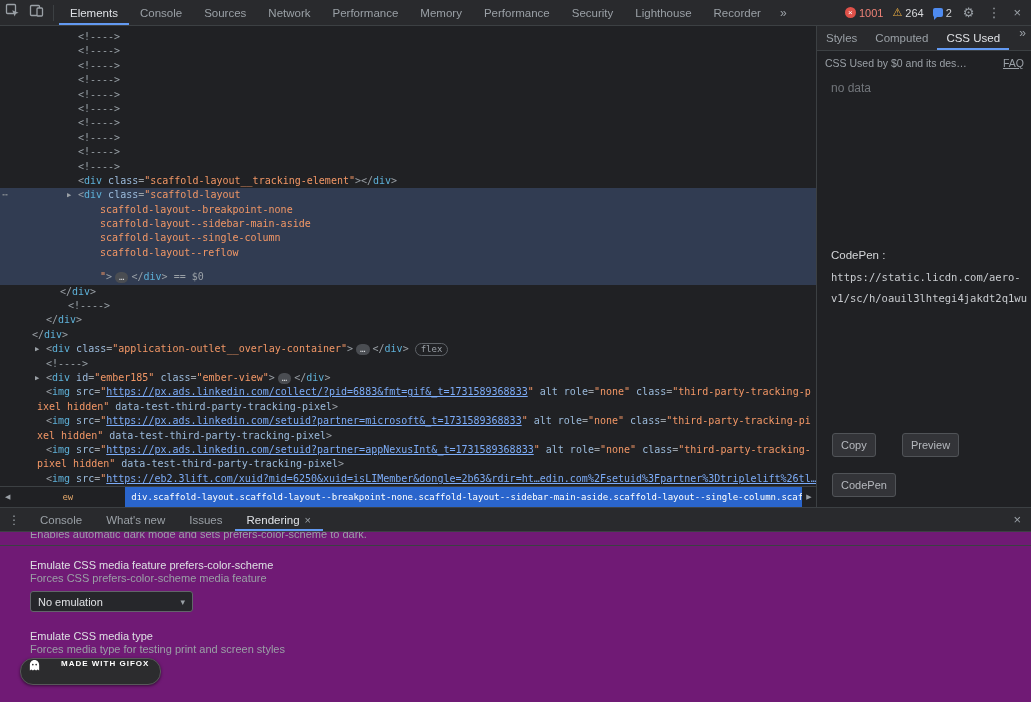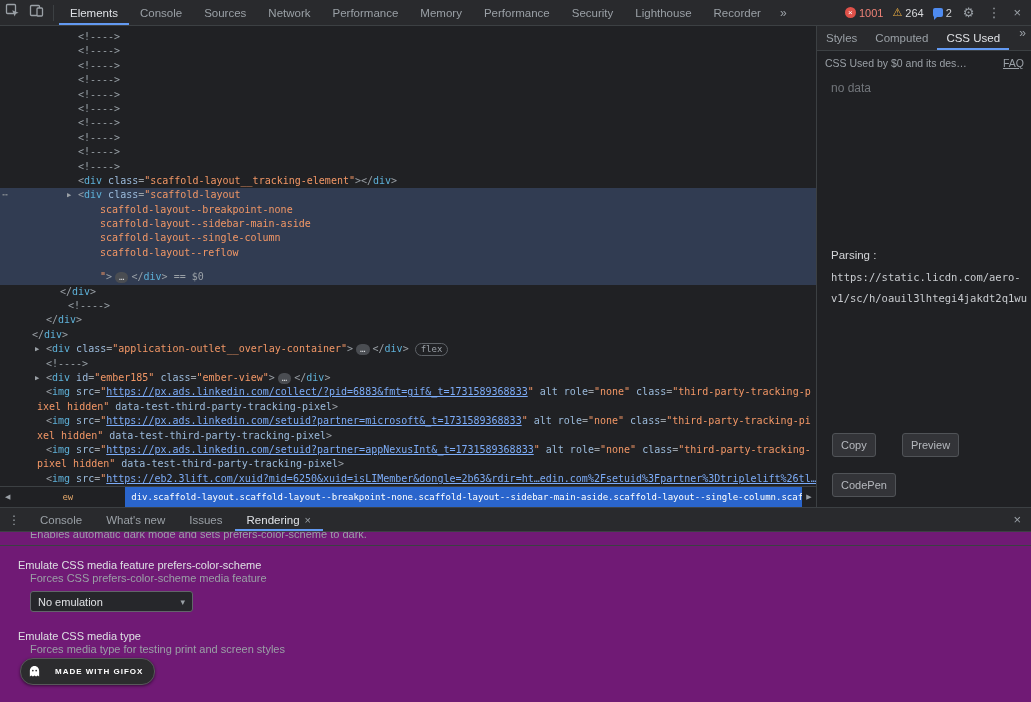--- a/index.html
+++ b/index.html
@@ -80,29 +80,29 @@
   .drawer{flex:1;border-top:1px solid #3c4043;display:flex;flex-direction:column;min-height:0;}
   .drawer-tabs{height:23px;flex:none;background:#292a2d;border-bottom:1px solid #3c4043;display:flex;align-items:center;}
   .drawer-kebab{color:#9aa0a6;font-size:12px;padding:0 8px;cursor:pointer;}
   .dtab{padding:0 12px;height:100%;display:flex;align-items:center;gap:5px;color:#9aa0a6;font-size:11.5px;white-space:nowrap;cursor:pointer;}
   .dtab.active{color:#dfe1e5;box-shadow:inset 0 -2px 0 #639af2;}
   .tab-x{color:#9aa0a6;font-size:11px;cursor:pointer;}
   .drawer-close{margin-left:auto;color:#9aa0a6;font-size:13px;padding:0 10px;cursor:pointer;}
   .drawer-content{flex:1;position:relative;overflow:hidden;background:#701a75;}
   .clip-line{position:absolute;top:-4px;left:30px;font-size:11px;color:#9aa0a6;}
   .dc-divider{position:absolute;top:13px;left:0;right:0;border-top:1px solid #3c4043;}
-  .dc-title{position:absolute;left:18px;font-size:11px;color:#dde0e3;}
+  .dc-title{position:absolute;left:30px;font-size:11px;color:#dde0e3;}
   .dc-sub{position:absolute;left:30px;font-size:11px;color:#9aa0a6;}
   .dc-title.t1{top:27px;} .dc-sub.s1{top:40px;}
   .dc-title.t2{top:98px;} .dc-sub.s2{top:111px;}
   .dc-select{position:absolute;top:59px;left:30px;width:163px;height:21px;background:#26272b;
     border:1px solid #62656a;border-radius:3px;display:flex;align-items:center;justify-content:space-between;
     padding:0 7px;font-size:11px;color:#dfe1e4;cursor:pointer;box-sizing:border-box;}
   .dc-select .caret{color:#9aa0a6;font-size:9px;}
-  .gifox{position:absolute;top:126px;left:20px;height:25px;display:flex;align-items:center;gap:14px;
+  .gifox{position:absolute;top:126px;left:20px;height:25px;display:flex;gap:20px;
     padding:0 11px 0 7px;background:#2c2c2e;border:1px solid #58585a;border-radius:13px;
     box-shadow:0 1px 3px rgba(0,0,0,.5);color:#fff;font-size:8px;font-weight:bold;letter-spacing:1px;white-space:nowrap;}
 </style>
 </head>
 <body>
 
 <div class="devtools">
 
   <div class="top-toolbar">
     <div class="tb-icon">
@@ -206,21 +206,21 @@
           <div class="stab">Computed</div>
           <div class="stab active">CSS Used</div>
           <div class="stab-overflow">»</div>
         </div>
       <div class="sidebar-content">
         <div class="sb-header">
           <span class="sb-header-text">CSS Used by $0 and its des…</span>
           <span class="sb-faq">FAQ</span>
         </div>
         <div class="sb-nodata">no data</div>
-        <div class="sb-parsing">Parsing :</div>
+        <div class="sb-parsing">CodePen :</div>
         <div class="sb-url l1">https://static.licdn.com/aero-</div>
         <div class="sb-url l2">v1/sc/h/oauil3lhtegi4jakdt2q1wu</div>
         <div class="sb-btn copy">Copy</div>
         <div class="sb-btn preview">Preview</div>
         <div class="sb-btn codepen">CodePen</div>
       </div>
     </div>
   </div>
 
   <div class="drawer">

